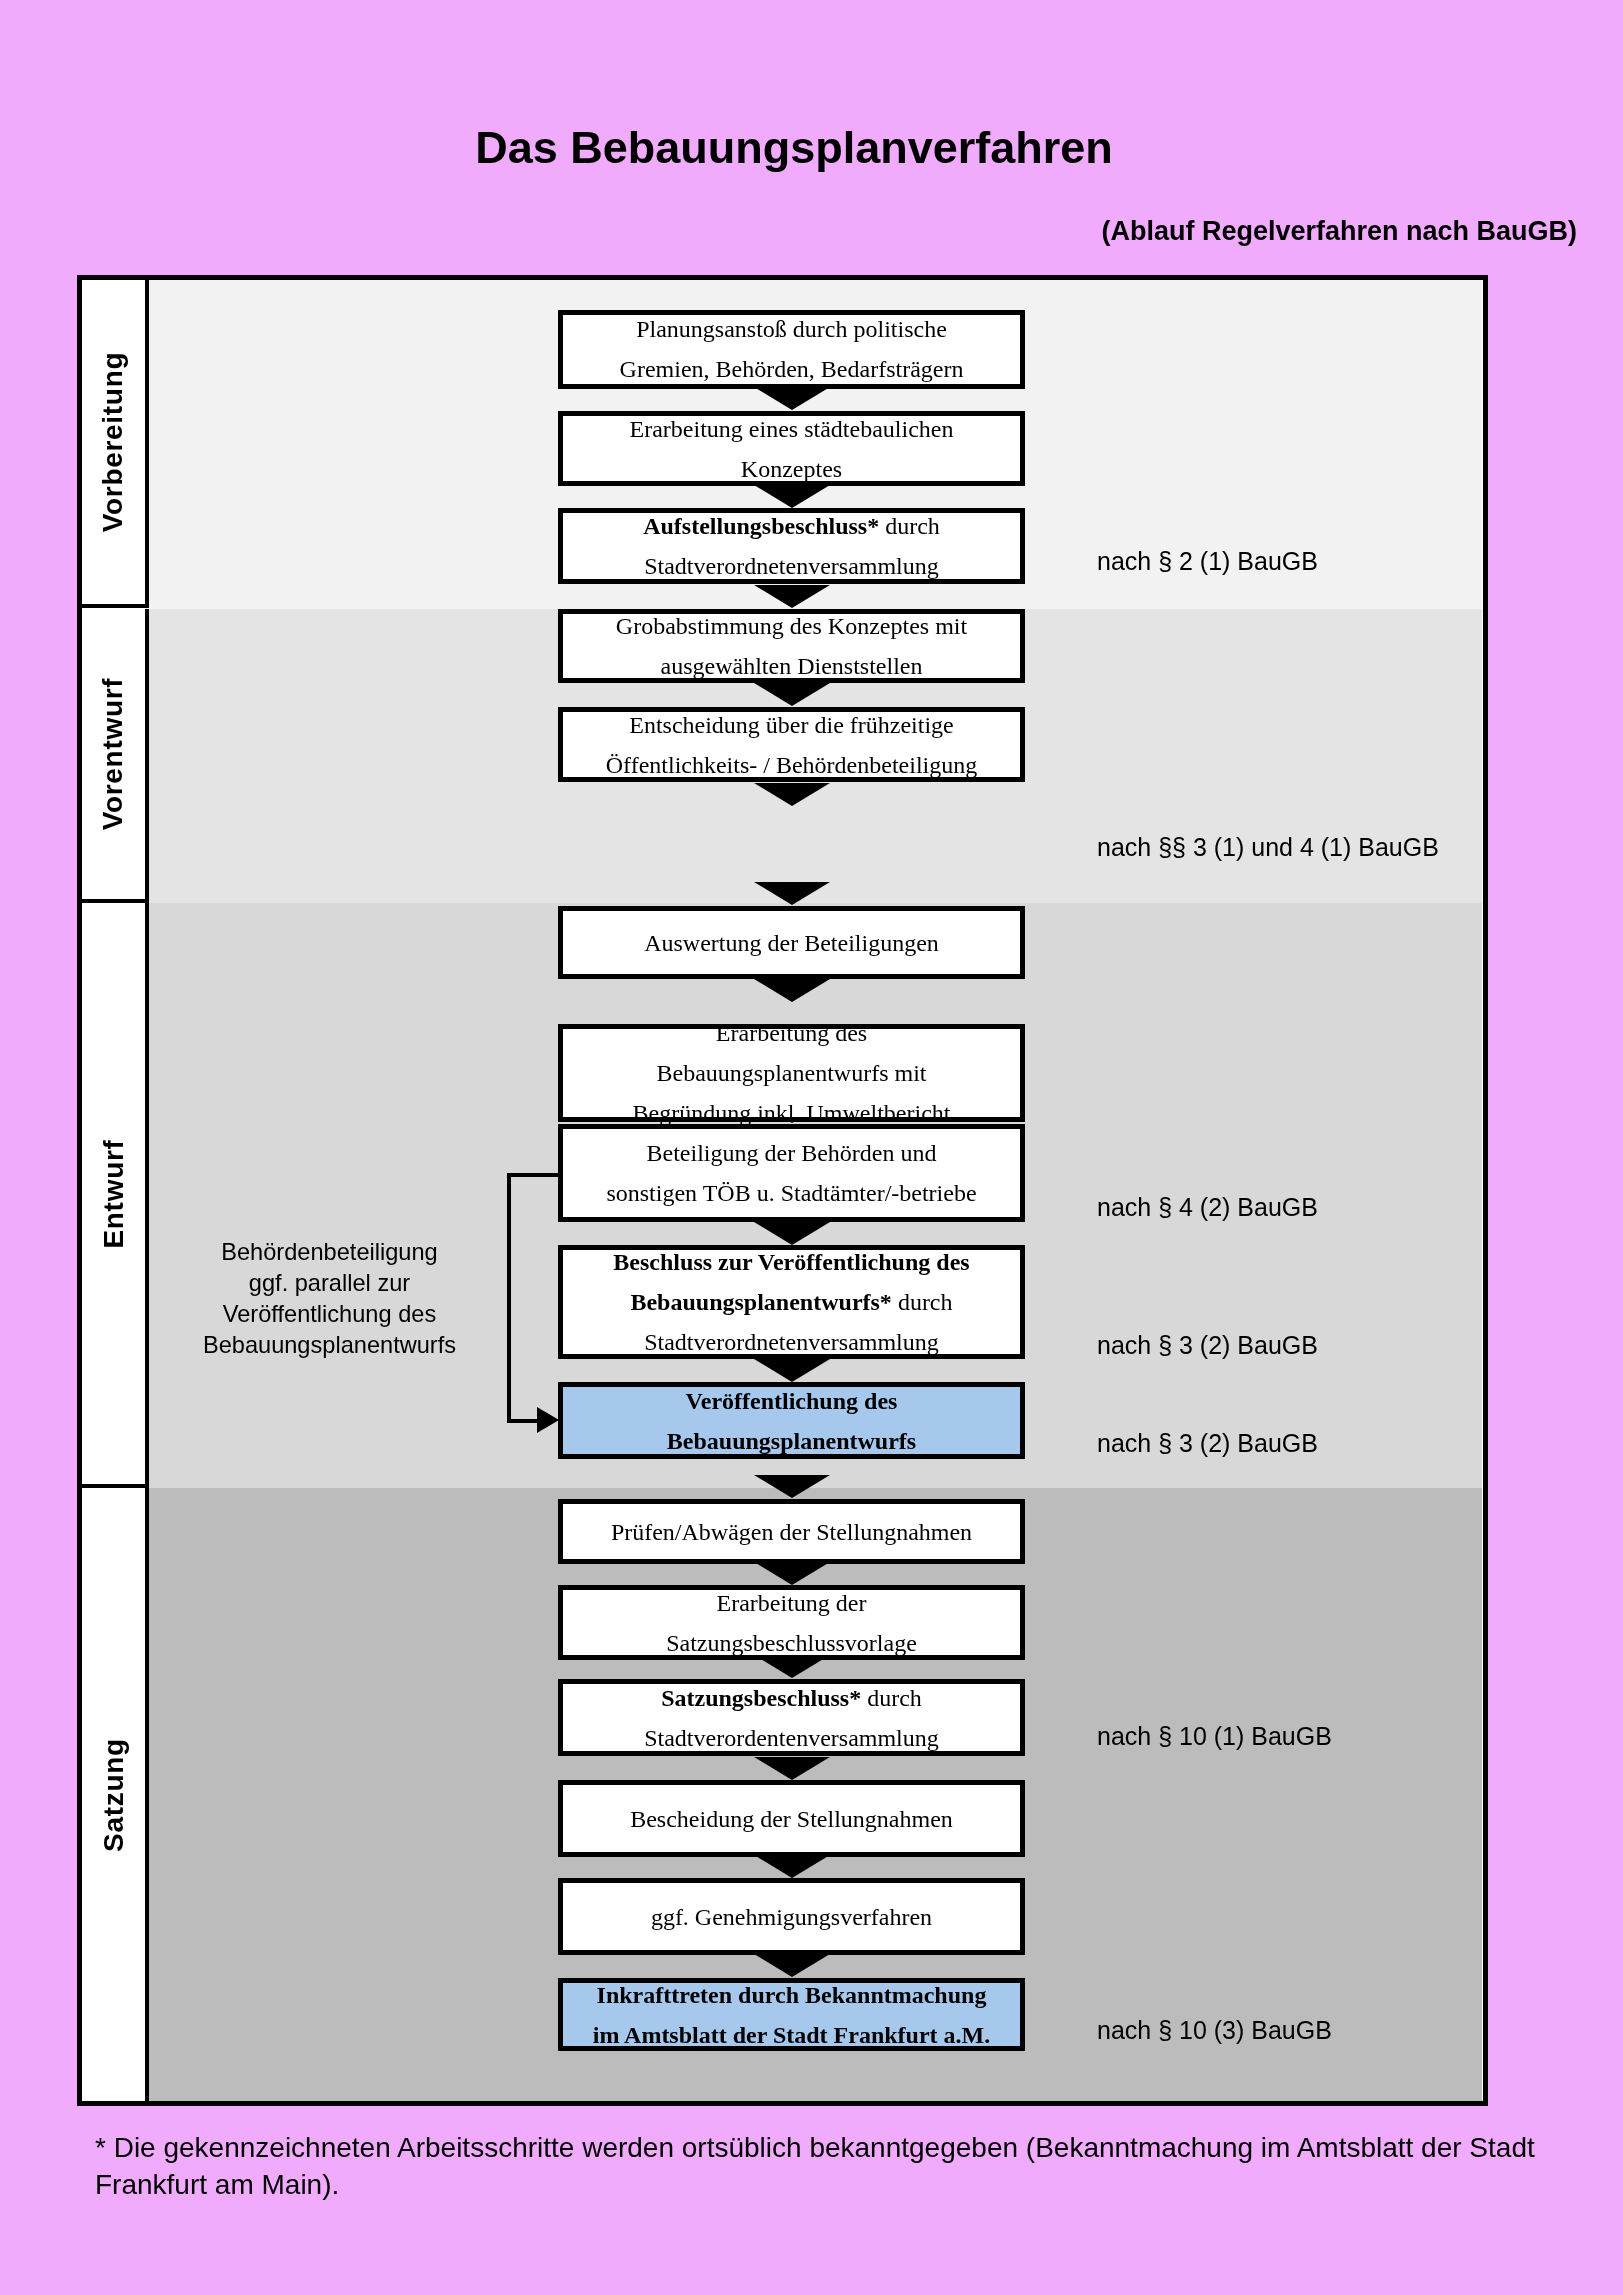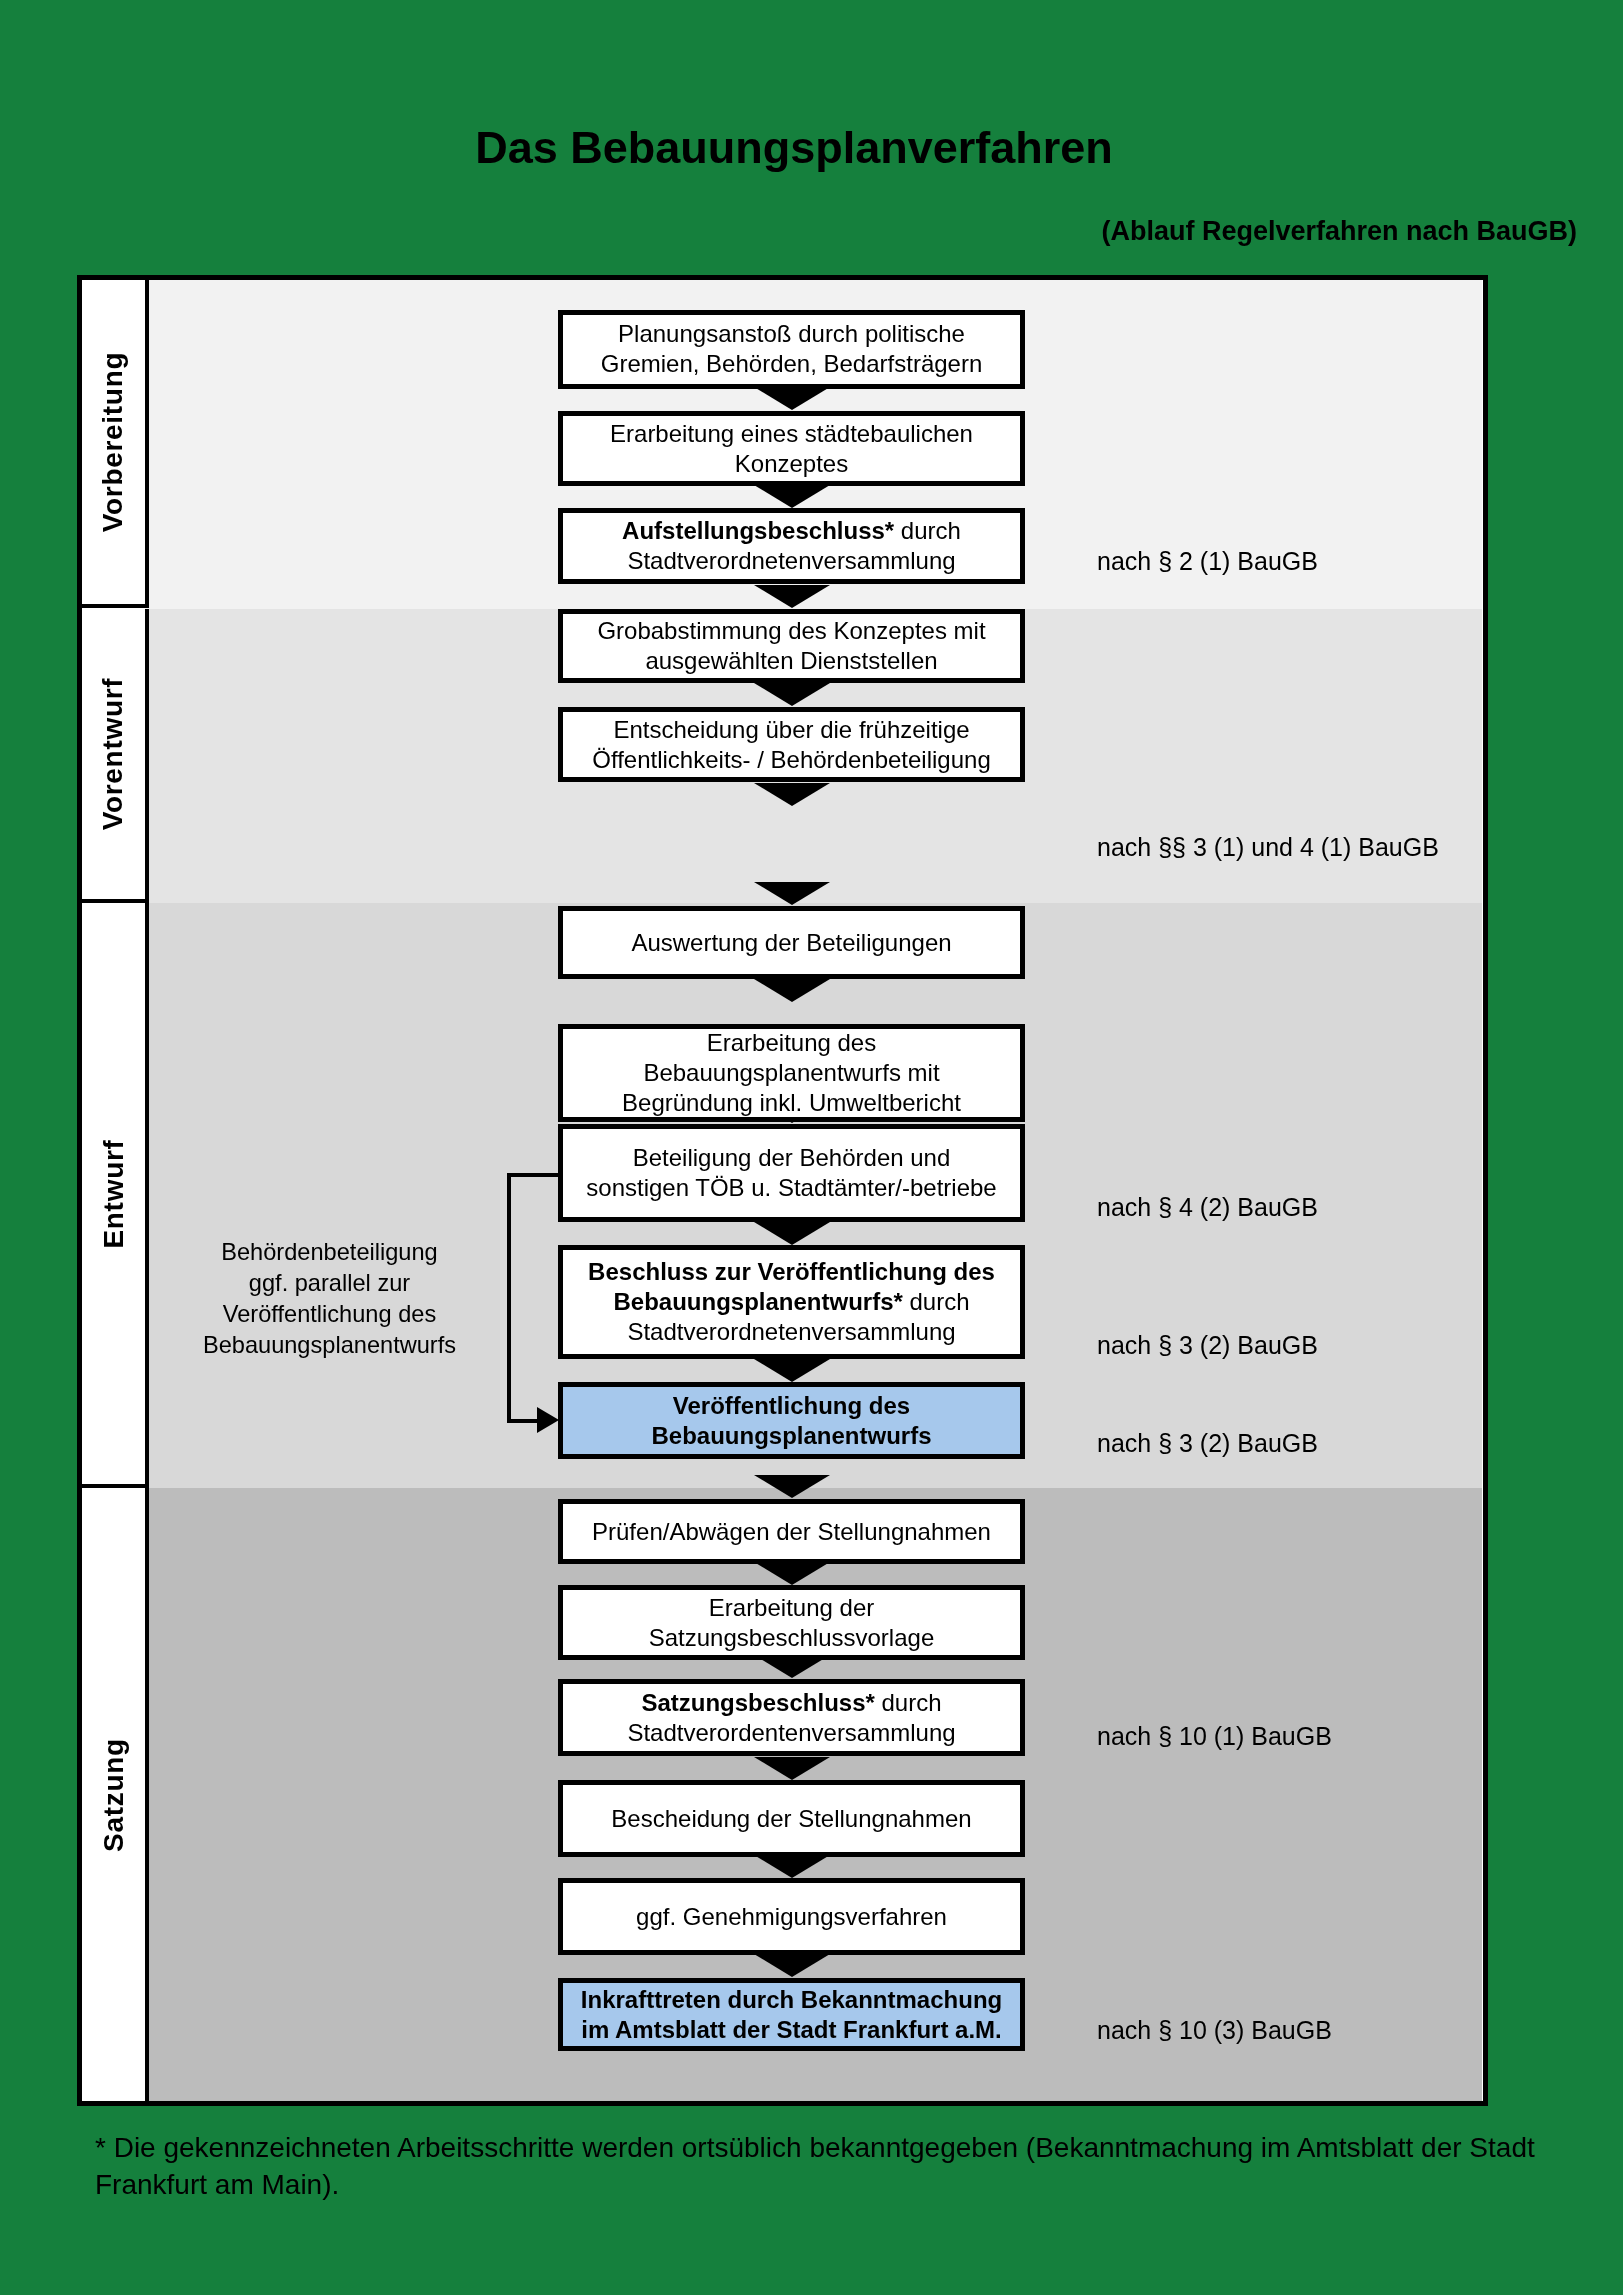--- a/index.html
+++ b/index.html
@@ -1,20 +1,20 @@
 <!DOCTYPE html>
 <html style="--section-vorbereitung-bg: #f2f2f2; --section-vorentwurf-bg: #e4e4e4; --section-entwurf-bg: #d8d8d8; --section-satzung-bg: #bcbcbc; --highlight-box-bg: #a6c8ec; --box-border: #000000; --text: #000000;font-size:10.5px"><head>
 <meta charset="utf-8">
 <style>
   html,body{margin:0;padding:0;background:#ffffff;}
   .page{
     position:relative;
     width:1623px;
     height:2295px;
-    background:#15803d;
+    background:#f0abfc;
     font-family:"Liberation Sans","DejaVu Sans",sans-serif;
     color:var(--text,#000);
     overflow:hidden;
   }
   .title{
     position:absolute; left:0; top:122px; width:1588px;
     text-align:center; font-size:45px; font-weight:bold;
   }
   .subtitle{
     position:absolute; left:0; top:216px; width:1577px;
@@ -58,23 +58,24 @@
     box-sizing:border-box;
     border:5.2px solid var(--box-border,#000);
     background:#ffffff;
     display:flex; align-items:center; justify-content:center;
     z-index:2;
   }
   .box .txt{
     width:100%;
     text-align:center;
     font-size:24px;
-    line-height:30px;
+    line-height:40px;
     white-space:pre-line;
     padding:0 4px;
+    font-family:Liberation Serif, serif;
   }
   .box.blue{ background:var(--highlight-box-bg,#a6c8ec); }
   .box.blue .txt{ font-weight:bold; }
   .ref{
     position:absolute; left:1015px; height:30px;
     font-size:25px; line-height:30px; white-space:nowrap;
     z-index:2;
   }
   .note{
     position:absolute; left:92px; top:957px; width:311px;

